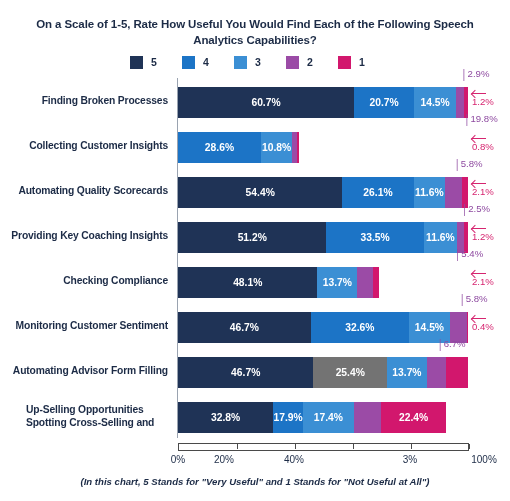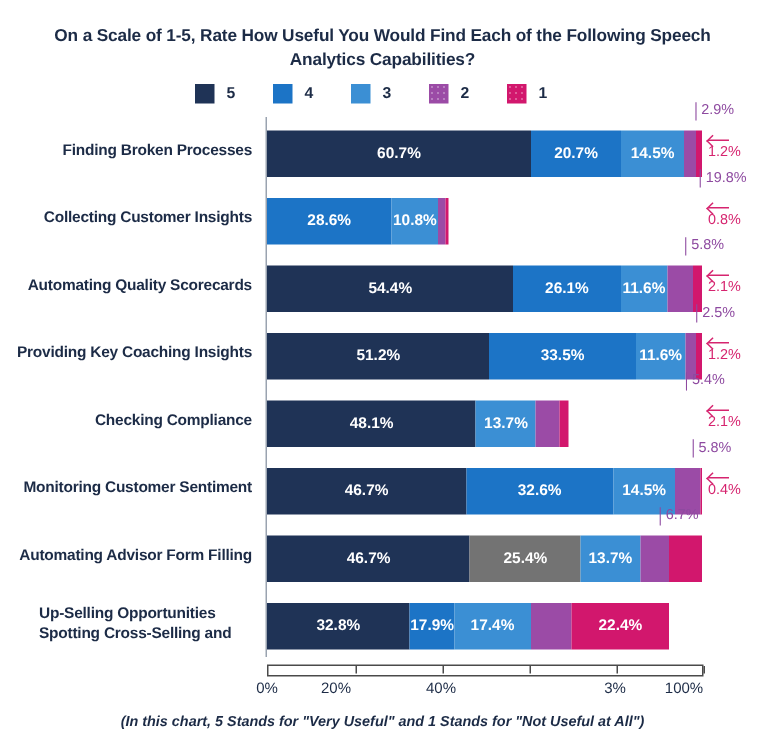--- a/index.html
+++ b/index.html
@@ -389,17 +389,17 @@
       <div class="axis-tick" style="left: 174px;"></div>
       <div class="axis-tick" style="left: 232px;"></div>
       <div class="axis-tick" style="left: 290px;"></div>
     </div>
   <div class="axis-labels" id="axisLabels">
       <div class="axis-label" style="left: 178px;">0%</div>
       <div class="axis-label" style="left: 224px;">20%</div>
       <div class="axis-label" style="left: 294px;">40%</div>
       <div class="axis-label" style="left: 352px; margin-top: 48px;">60%</div>
       <div class="axis-label" style="left: 410px;">3%</div>
-      <div class="axis-label" style="left: 456px;">100%</div>
+      <div class="axis-label" style="left: 484px;">100%</div>
     </div>
 
   <div class="footnote">(In this chart, 5 Stands for "Very Useful" and 1 Stands for "Not Useful at All")</div>
 </div>
 
 </body></html>

